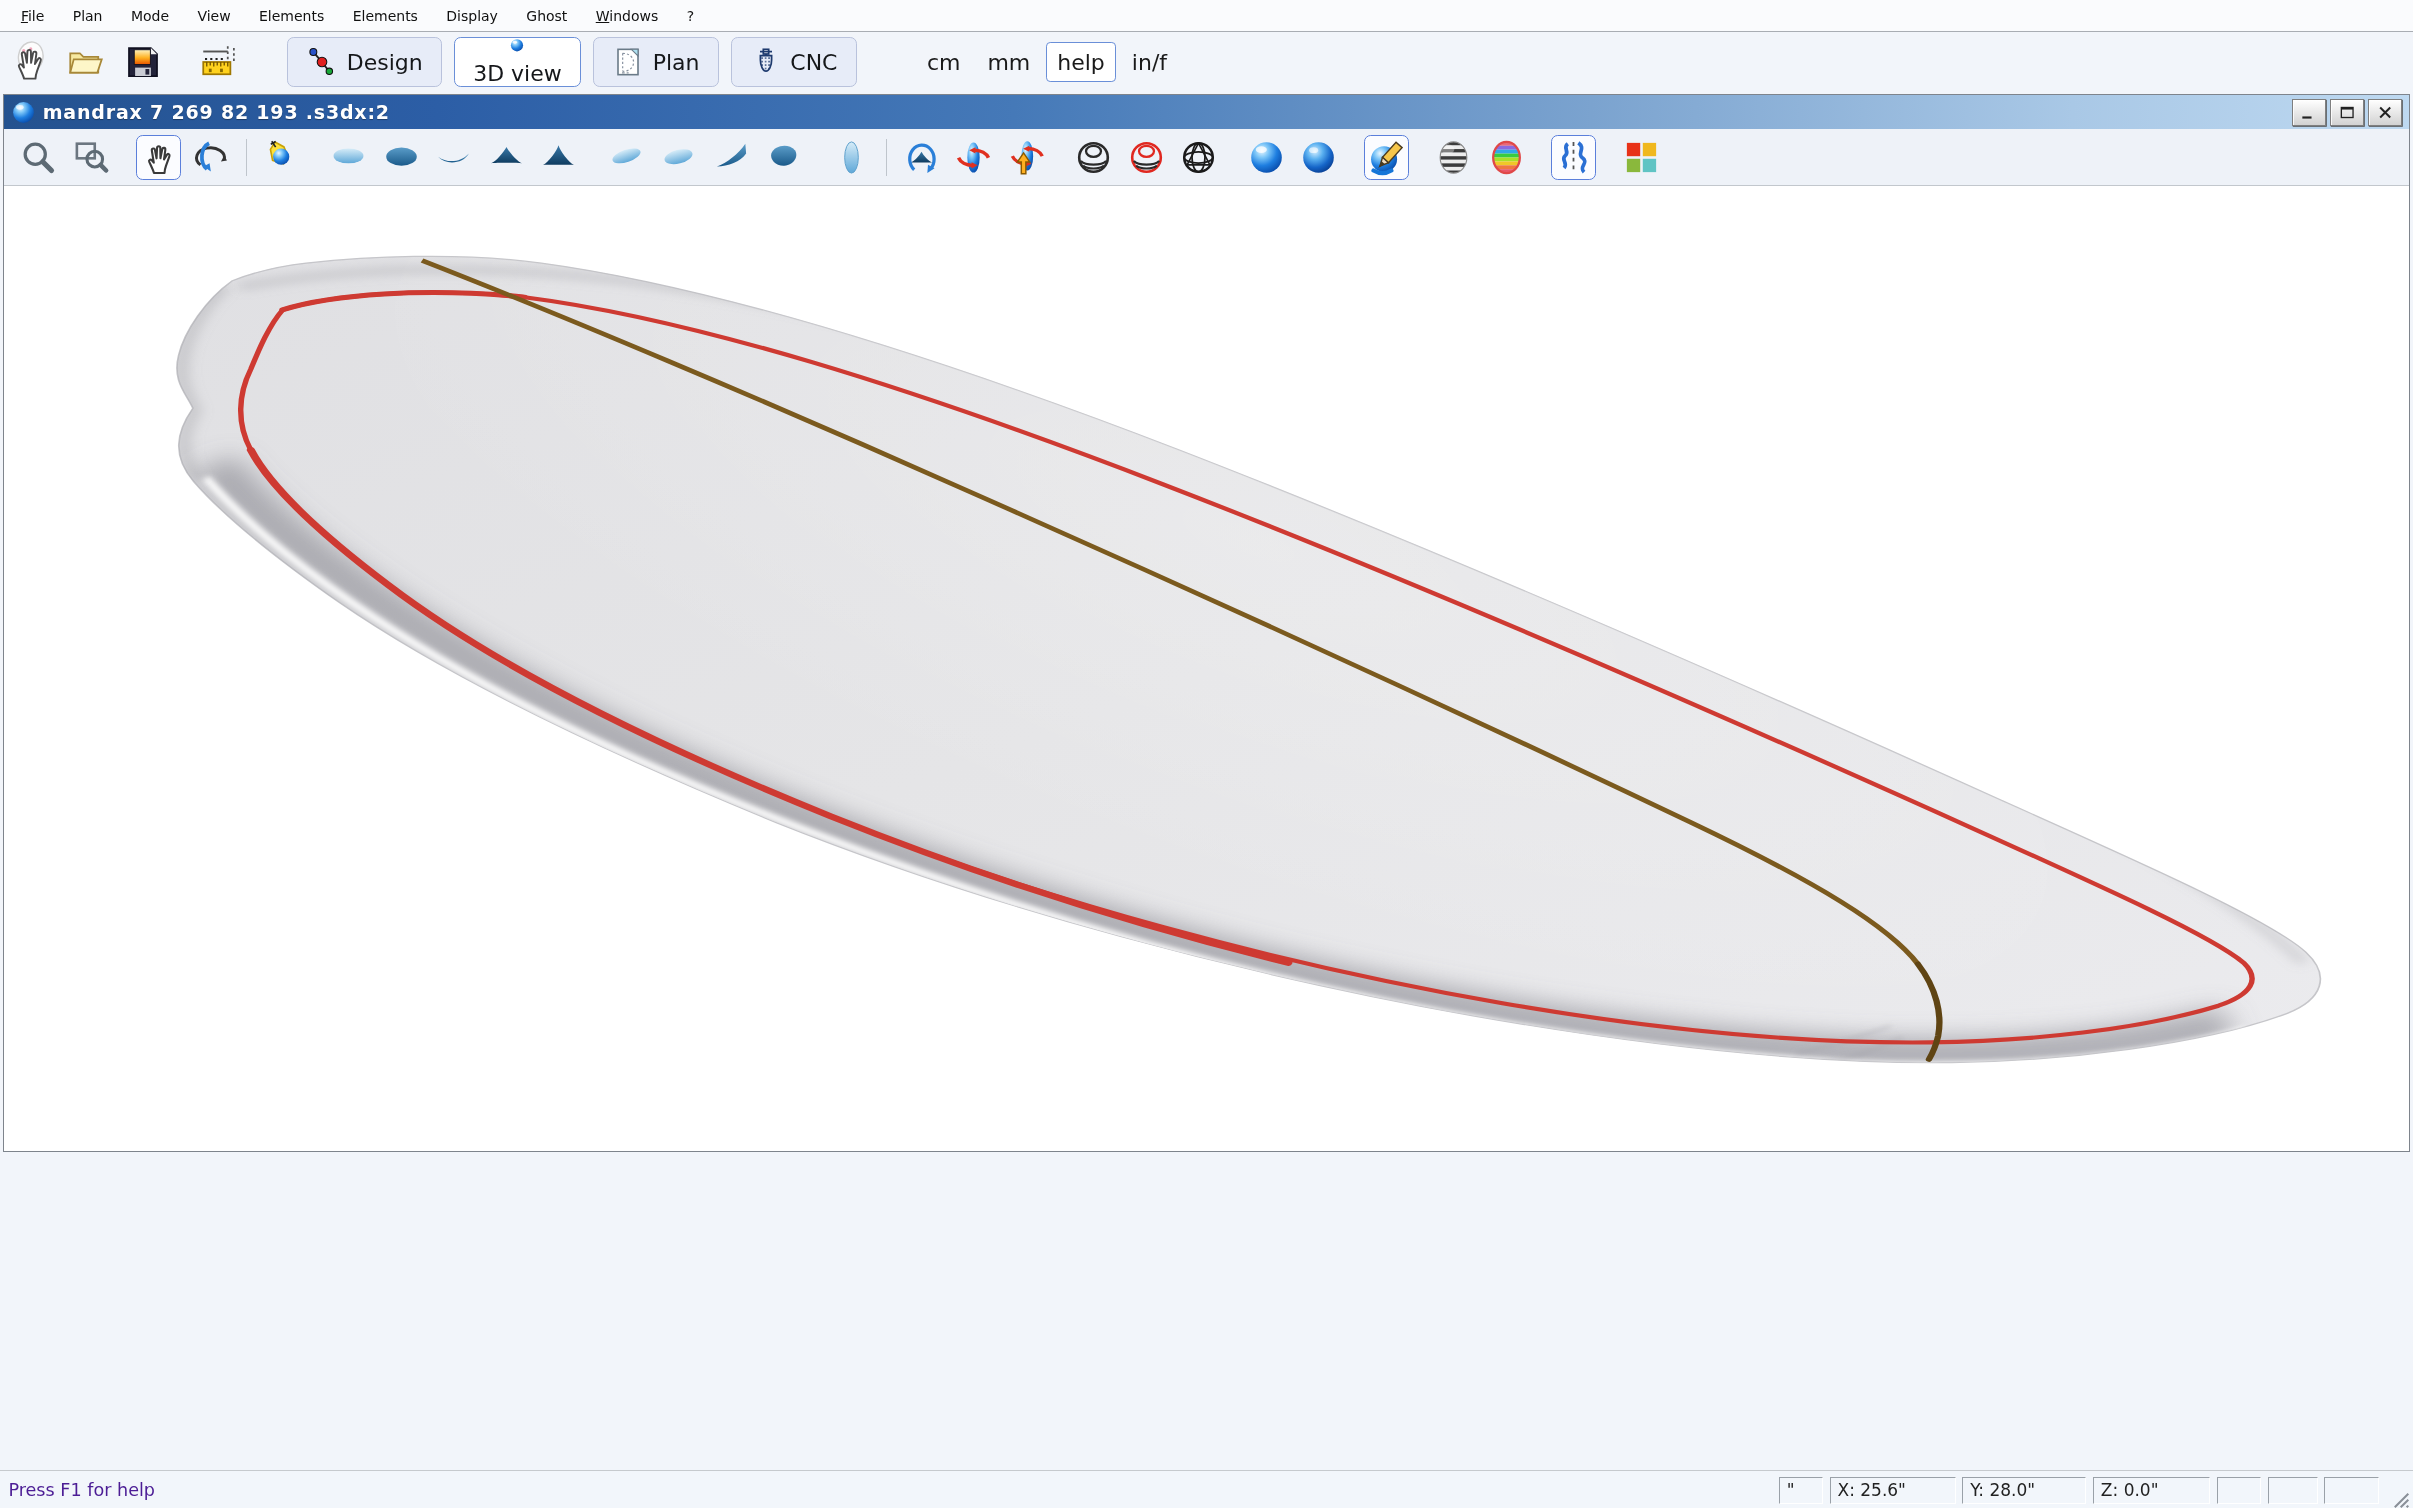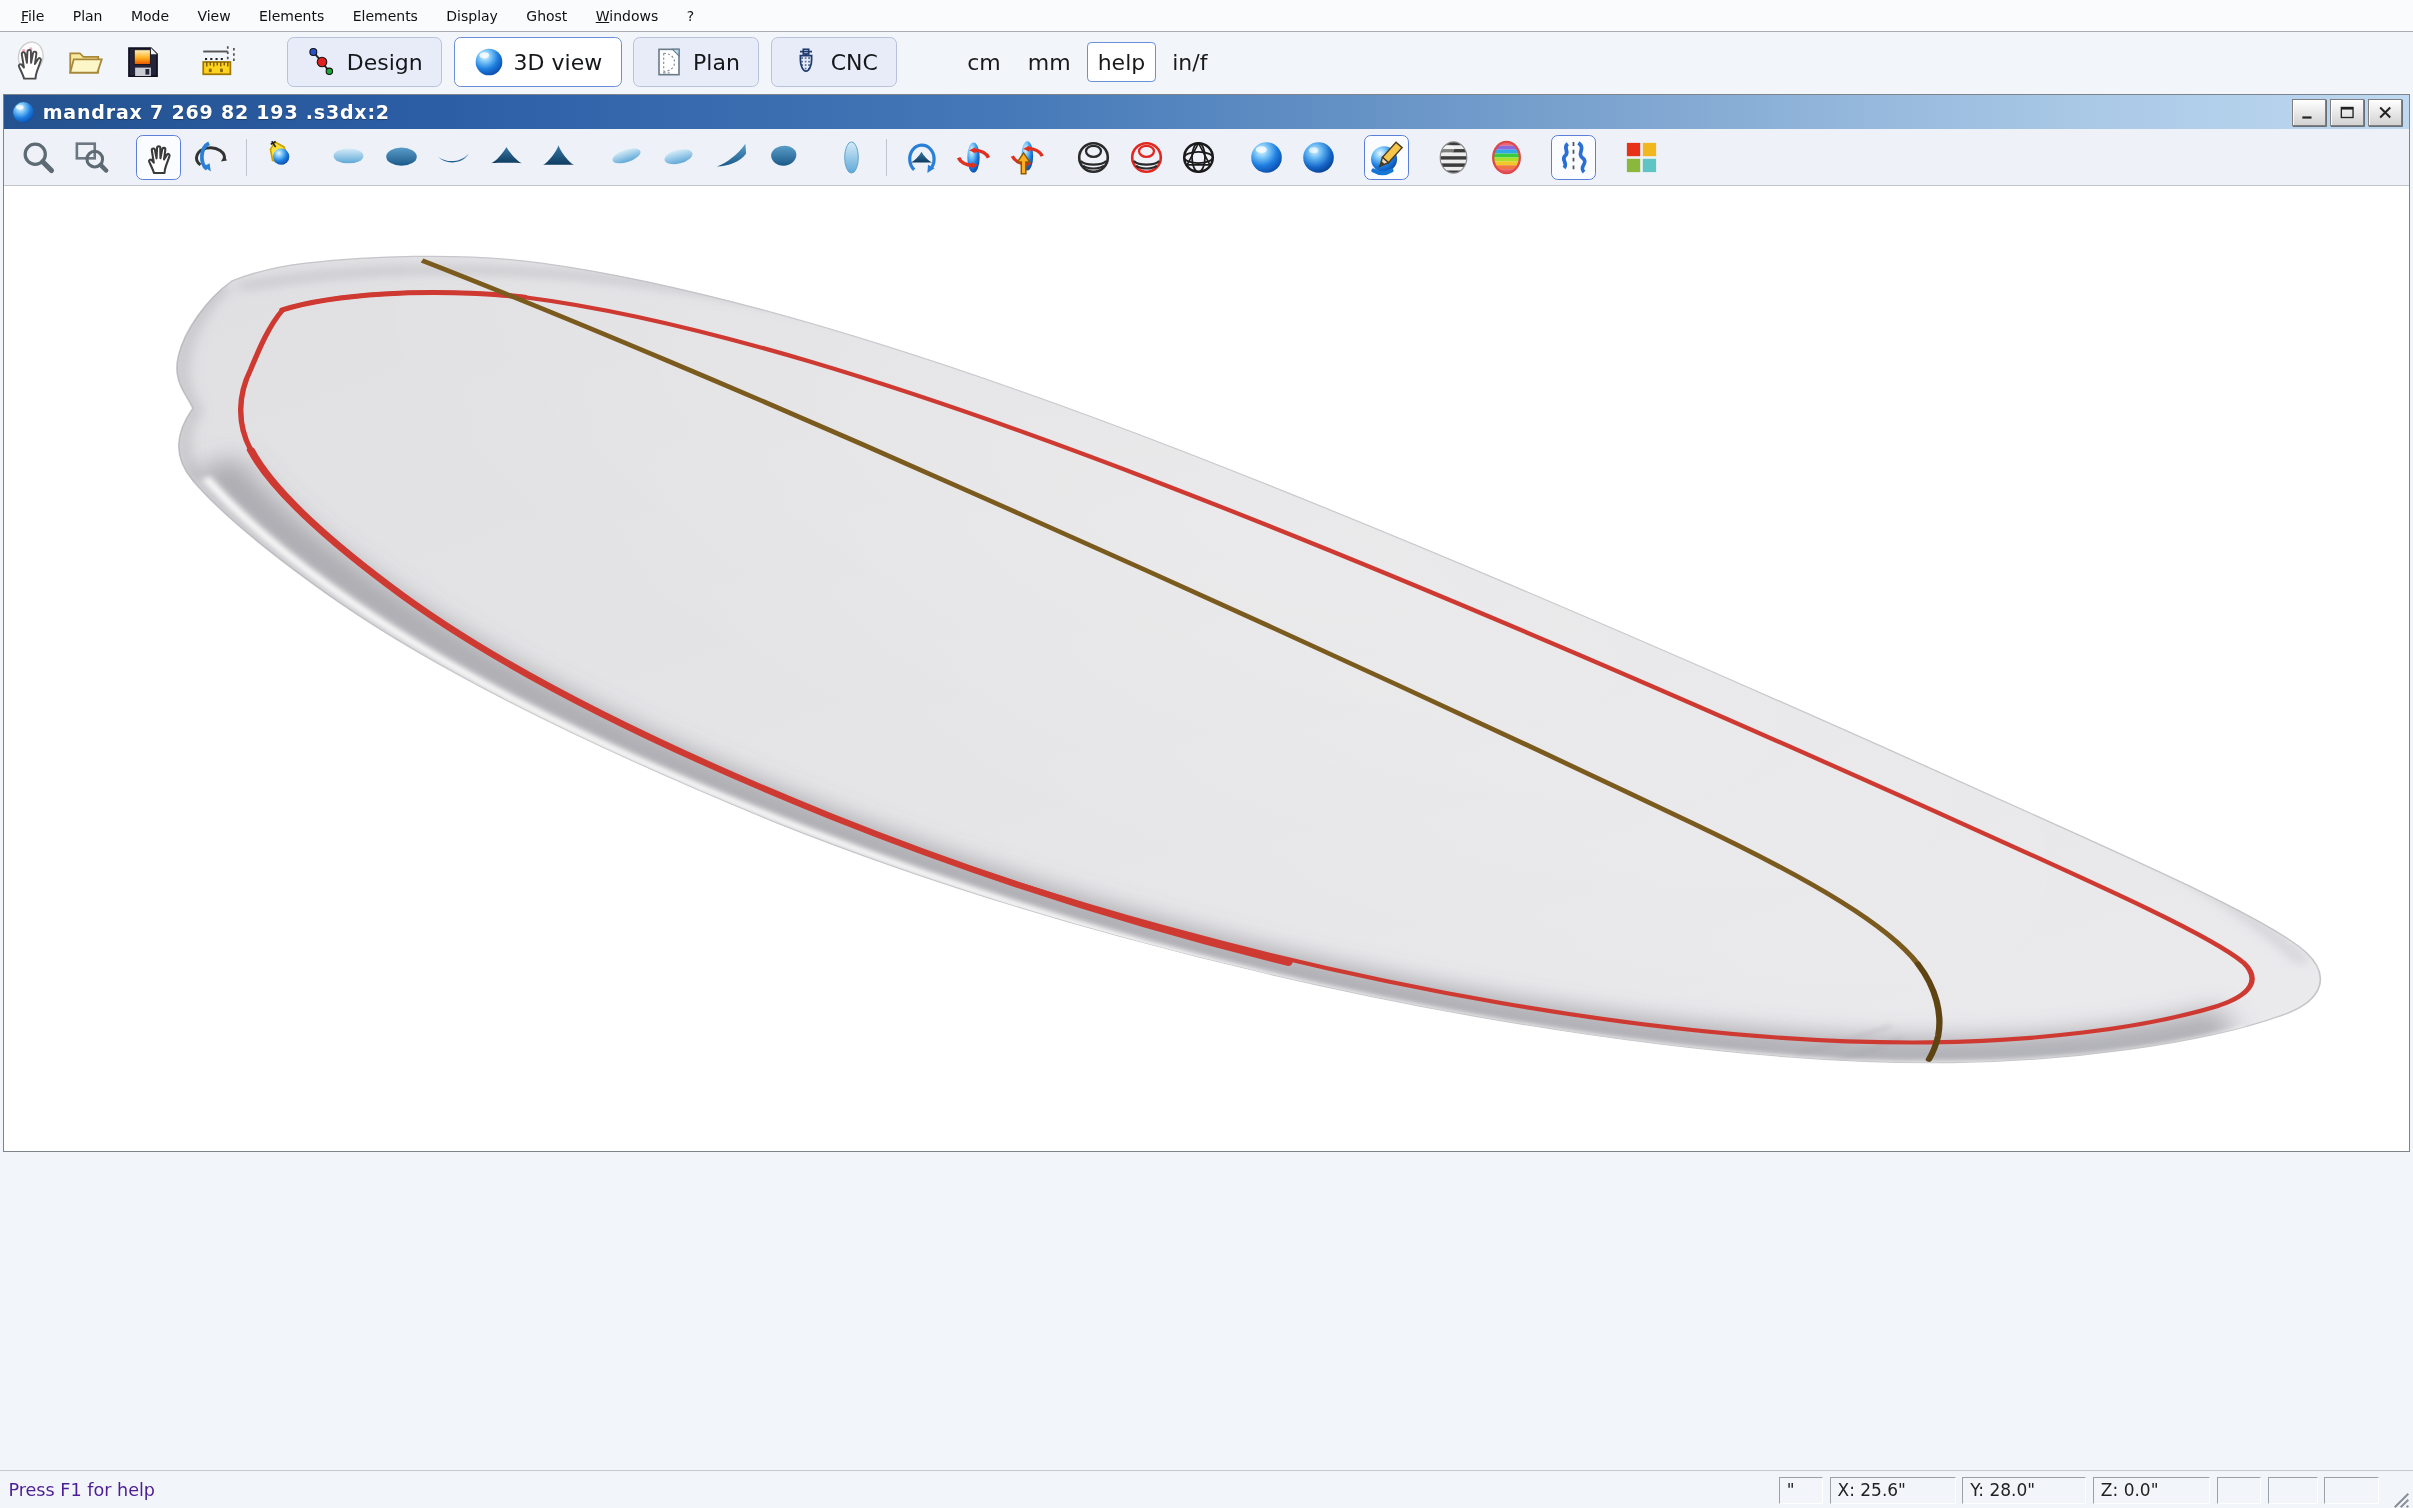--- a/index.html
+++ b/index.html
@@ -11,21 +11,21 @@
              border-bottom:1.7px solid #a9adb3; }
   .menubar .mitem { display:inline-block; font-size:14px; padding:2.5px 14.2px; color:#111; cursor:default; }
   .menubar .mitem.acc::first-letter { text-decoration:underline; }
 
   
   .toolbar1 { height:60px; background:#f2f5fa; display:flex; align-items:center; padding-left:4px; }
   .tool-ico { width:49px; height:49px; display:flex; align-items:center; justify-content:center; margin-right:8.4px; border-radius:5px; }
   .mode-group { display:flex; align-items:center; margin-left:35px; gap:11.7px; }
   .mode-btn { height:50px; display:flex; align-items:center; gap:8.4px; padding:0 18.4px; border-radius:6.7px;
               background:#e7ecf8; border:0.8px solid #b9c2dc; font-size:22px; color:#15171a; }
-  .mode-btn.active { background:#ffffff; border:1.7px solid #6a8fd8; }
+  .mode-btn.active { background:#ffffff; border:1.7px solid #6a8fd8;flex-direction:column; }
   .units { display:flex; align-items:center; margin-left:59px; gap:5px; font-size:22px; }
   .unit { padding:6.7px 10px; border-radius:4.2px; border:1.7px solid transparent; }
   .unit.active { background:#fff; border-color:#6a8fd8; }
 
   
   .doc-window { position:absolute; left:3.4px; right:3.4px; top:94px; height:1058px;
                 border:1.7px solid #7e848c; background:#fff; display:flex; flex-direction:column; }
   .titlebar { height:34px; display:flex; align-items:center; padding:0 5px;
               background:linear-gradient(90deg,#24528f 0%,#2c5ea6 18%,#4579b8 42%,#7ba3cf 66%,#a9c8e6 86%,#bed9f1 100%); }
   .titlebar .ticon { width:25px; height:25px; margin:0 6.7px 0 1.7px; }

